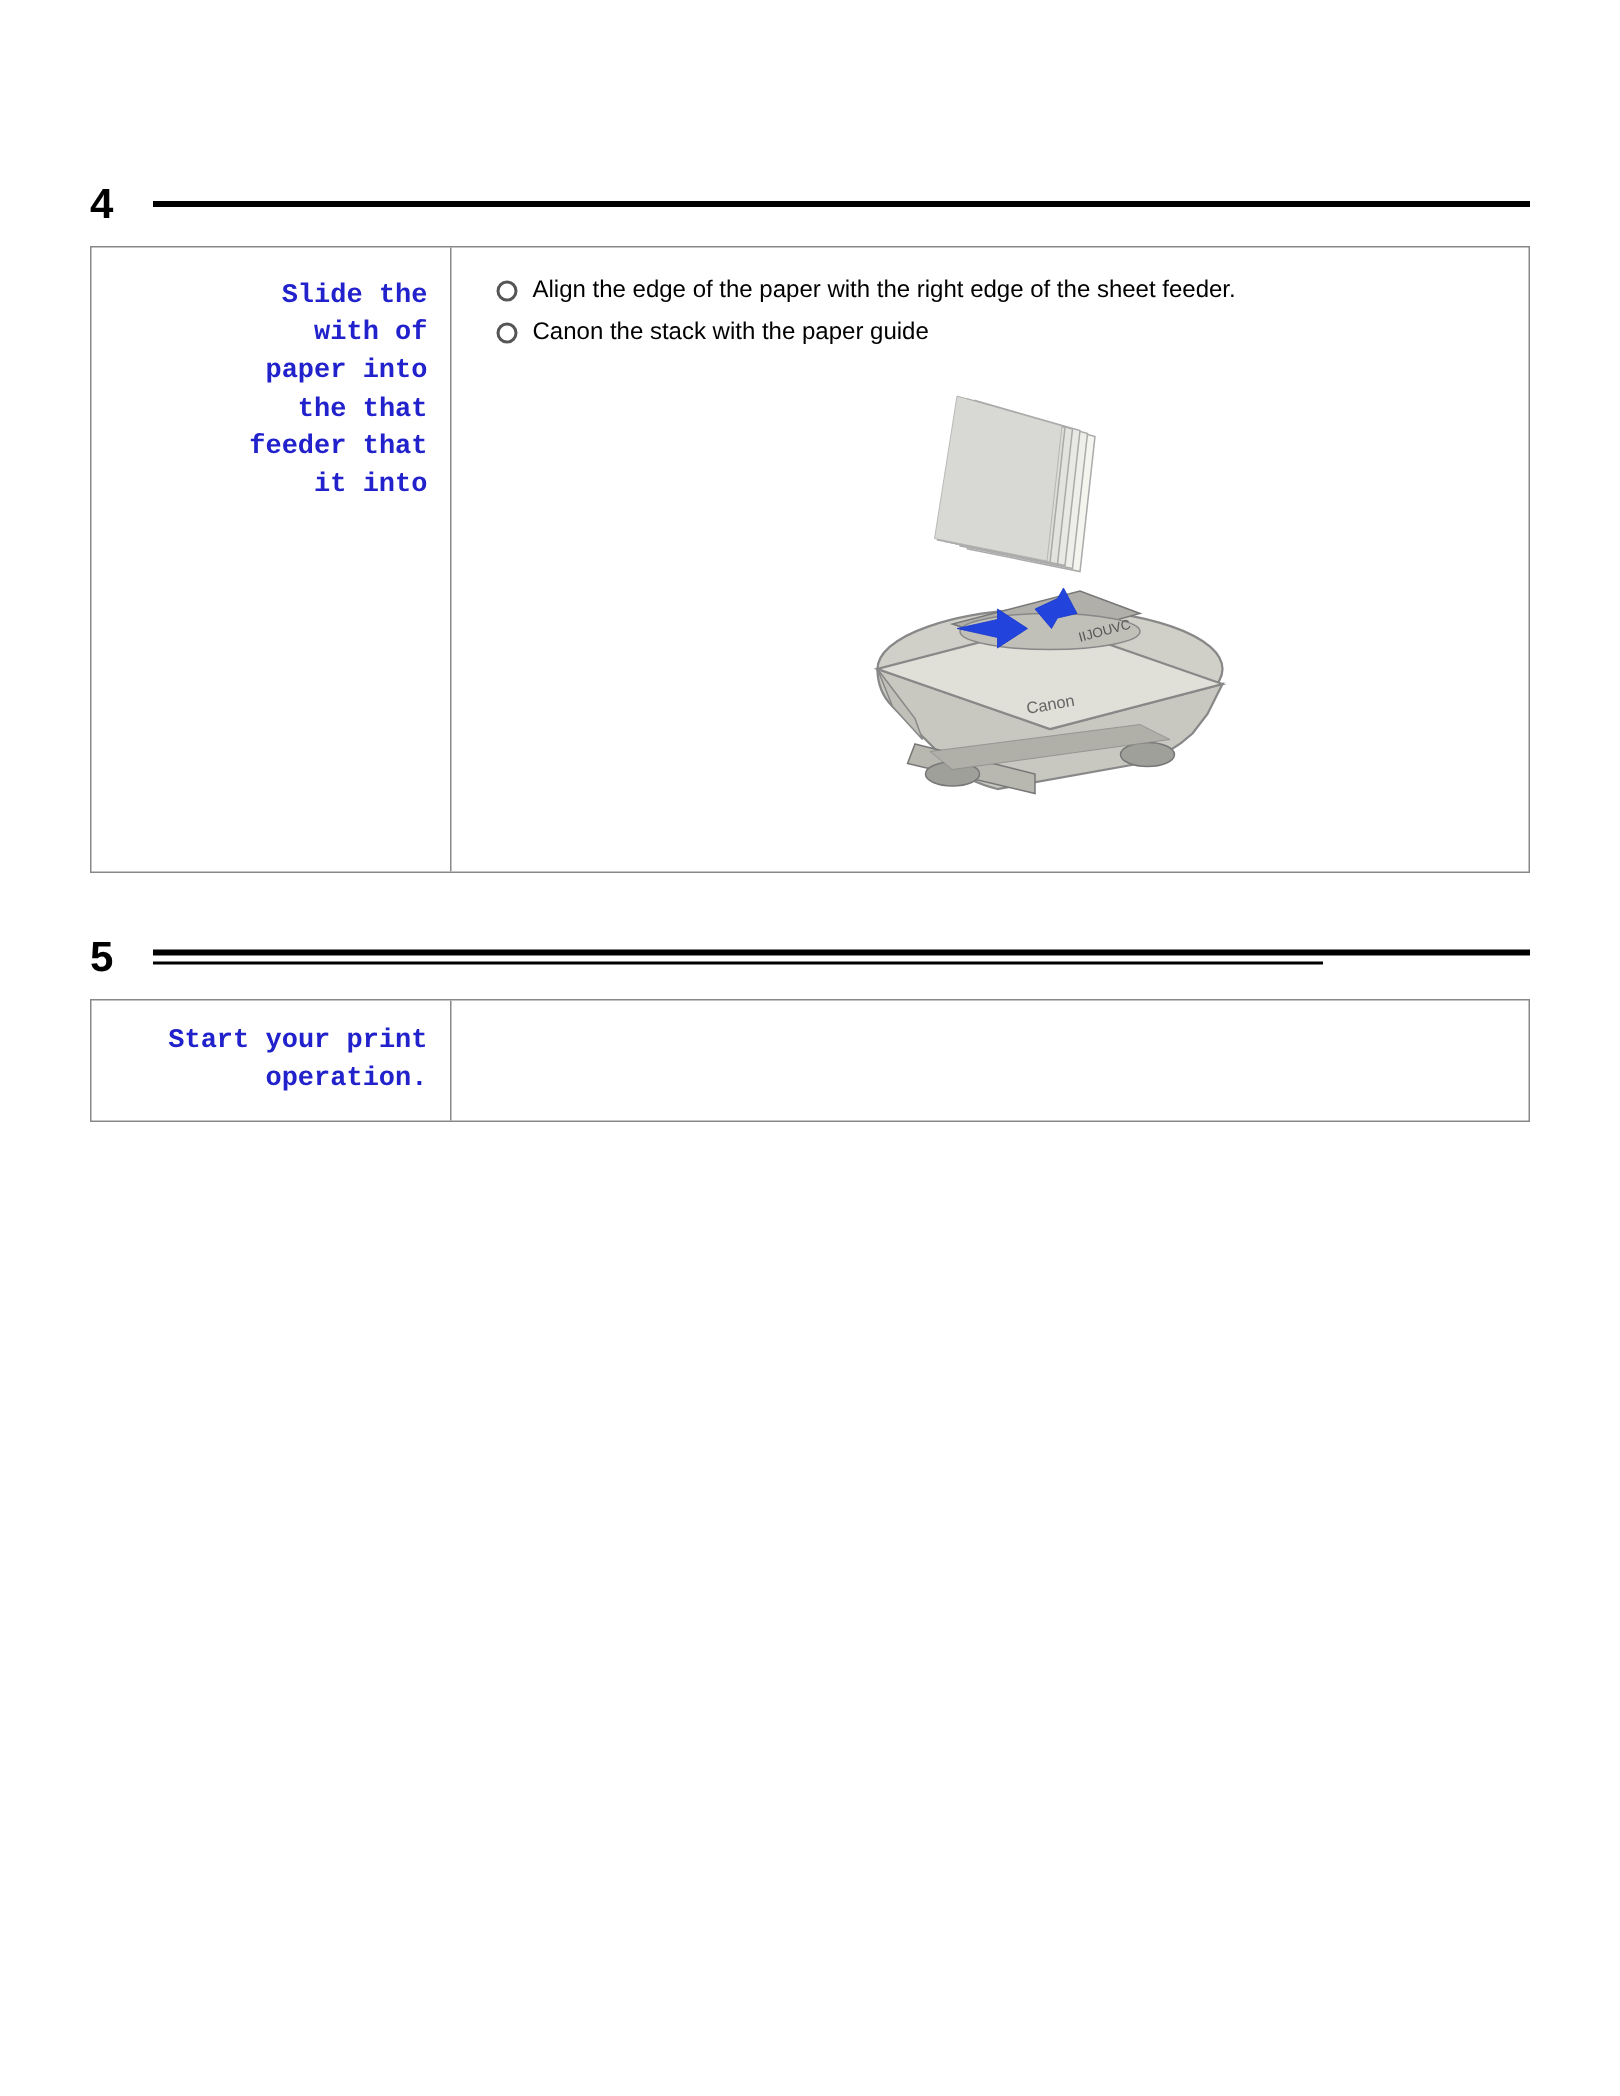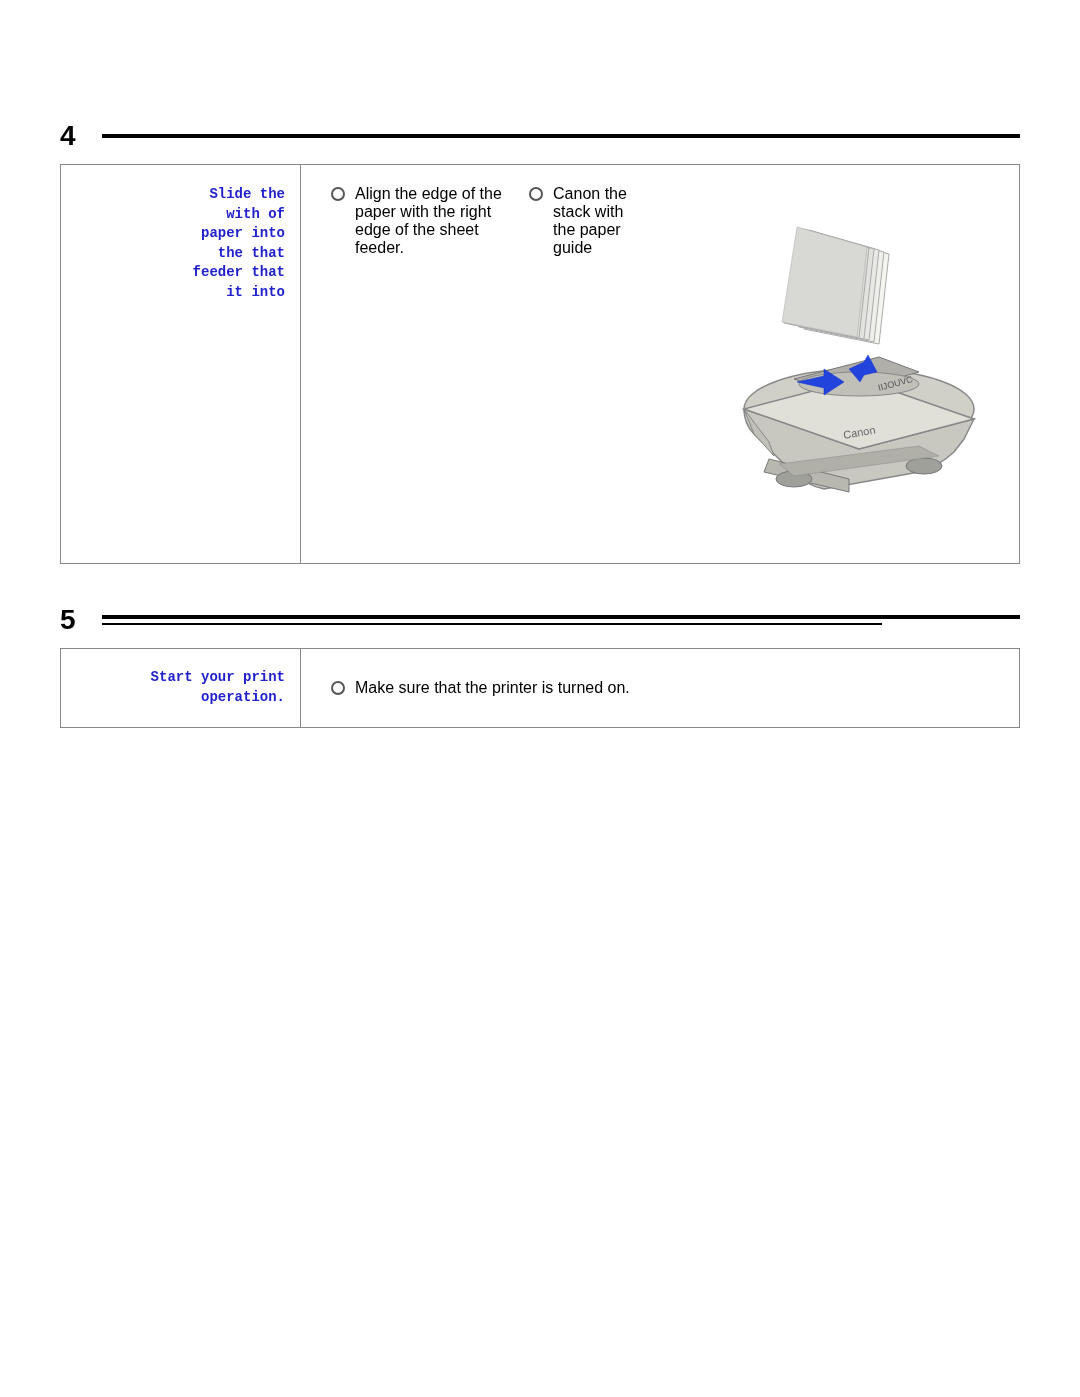--- a/index.html
+++ b/index.html
@@ -67,31 +67,32 @@
       padding: 20px 15px;
       text-align: right;
       border-right: 1px solid #888888;
       display: flex;
       align-items: flex-start;
       justify-content: flex-end;
     }
 
     .step-label-text {
       color: #2222cc;
-      font-size: 14px;
+      font-size: 18px;
       font-weight: bold;
       font-family: 'Courier New', Courier, monospace;
       line-height: 1.4;
       text-align: right;
     }
 
     .step-instructions-col {
       flex: 1;
       padding: 20px 30px;
       display: flex;
+      flex-direction: column;
       gap: 10px;
     }
 
     .instruction-item {
       display: flex;
       align-items: flex-start;
       gap: 10px;
       font-size: 16px;
     }
 
@@ -271,21 +272,15 @@
     </div>
   </div>
 
   <div class="step5-content-box">
     <div class="step5-label-col">
       <div class="step-label-text">
         <span>Start your print</span><br>
         <span>operation.</span>
       </div>
     </div>
-    <div class="step5-instructions-col">
-      <div class="instruction-item">
-        <div class="bullet-circle"></div>
-        <span class="instruction-text">Make sure that the printer is turned on.</span>
-      </div>
-    </div>
   </div>
 
 </div>
 
 </body></html>

